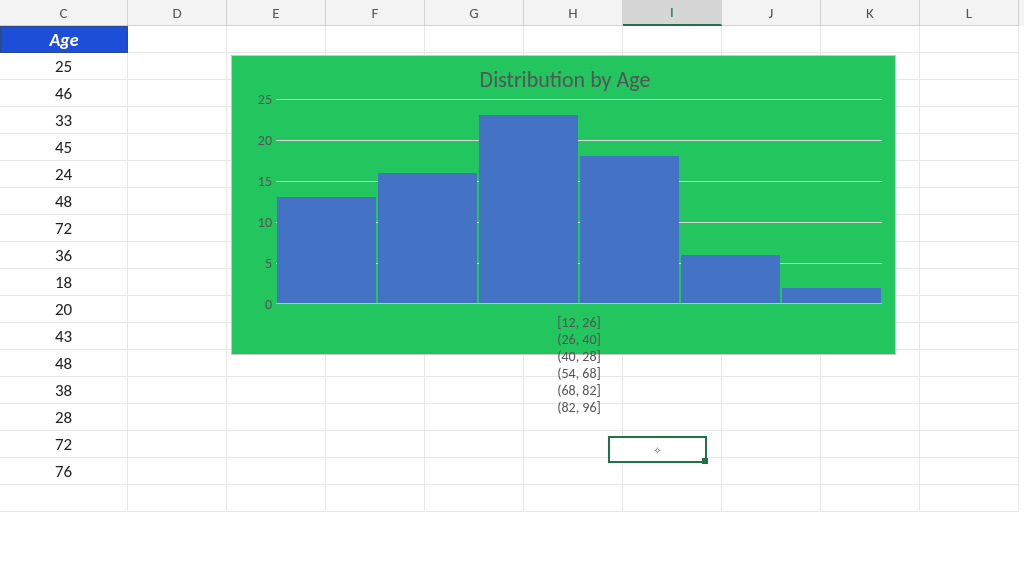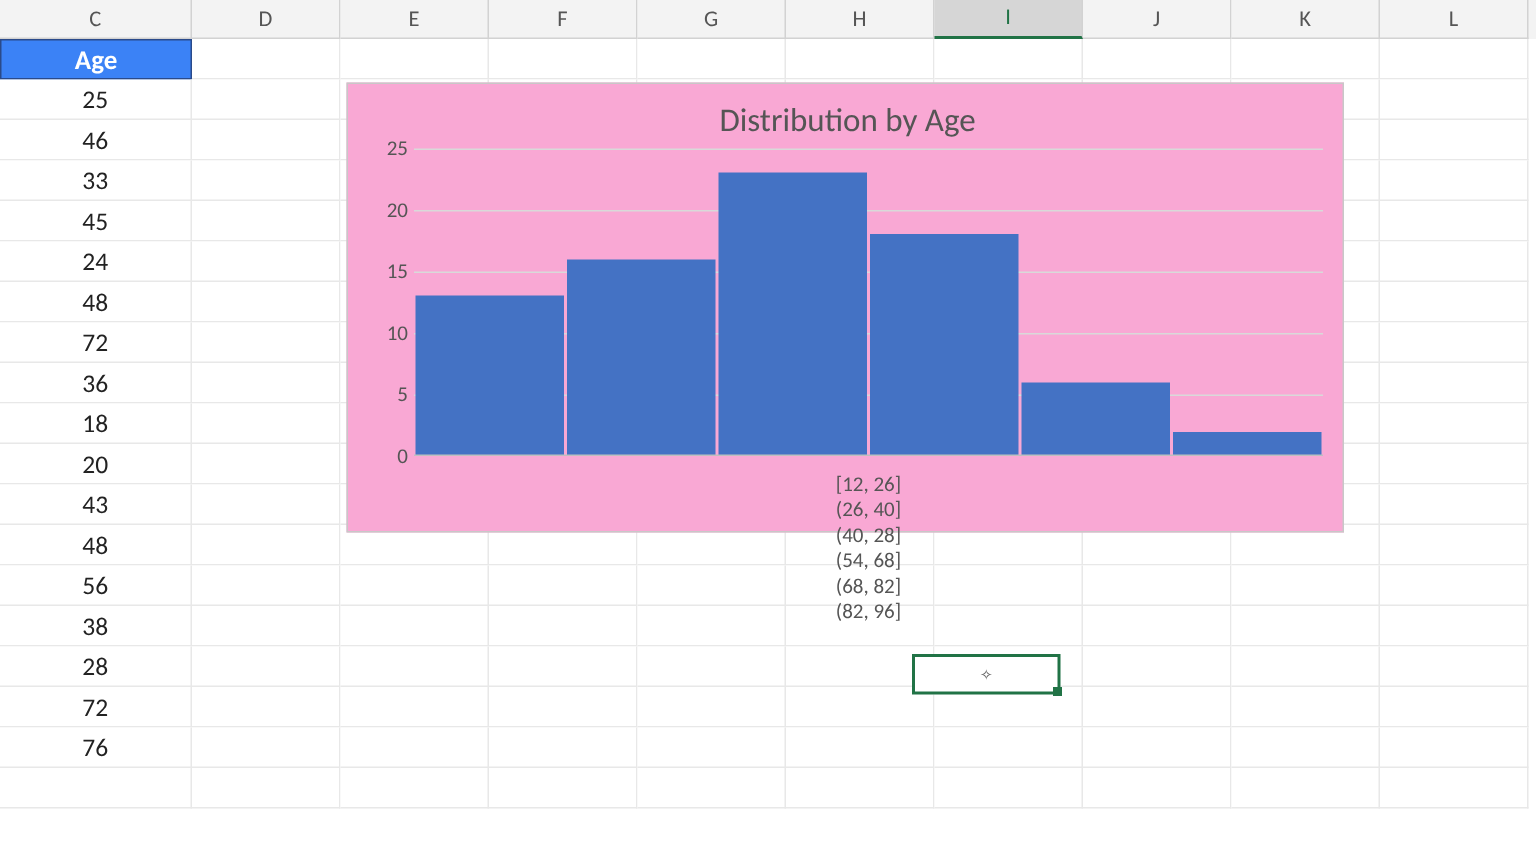--- a/index.html
+++ b/index.html
@@ -4,30 +4,30 @@
 <style>
 * { box-sizing: border-box; margin: 0; padding: 0; }
 body { font-family: Calibri, Arial, sans-serif; background: #fff; width: 1024px; height: 576px; overflow: hidden; position: relative; }
 
 .grid { position: absolute; top: 0; left: 0; width: 1024px; height: 576px; }
 .col-header-row { display: flex; height: 26px; background: #f3f3f3; }
 .col-header { border-right: 1px solid #d2d2d2; border-bottom: 1px solid #d2d2d2; display: flex; align-items: center; justify-content: center; font-size: 15px; color: #555; background: #f3f3f3; cursor: cell; }
 .col-header.active { background: #d6d6d6; color: #217346; border-bottom: 2px solid #217346; }
 .row-wrap { display: flex; height: 27px; }
 .cell { border-right: 1px solid #e8e8e8; border-bottom: 1px solid #e8e8e8; font-size: 17px; color: #222; display: flex; align-items: center; justify-content: center; cursor: cell; background: #fff; }
-.header-cell { background: #3b82f6; color: #fff; font-weight: 700; font-size: 18px; border: 1px solid #2a4a8a; }
+.header-cell { background: #1d4ed8; color: #fff; font-weight: 700; font-size: 18px; border: 1px solid #2a4a8a; font-style: italic; }
 
 .col-C { width: 128px; }
 .col-std { width: 99px; }
 
 .selected-cell { position: absolute; border: 2px solid #217346; background: #fff; pointer-events: none; }
 .selected-cell::after { content: ""; position: absolute; width: 6px; height: 6px; background: #217346; right: -3px; bottom: -3px; }
 .cursor-plus { position: absolute; font-size: 10px; color: #666; left: 50%; top: 50%; transform: translate(-50%, -50%); }
 
-.chart-embed { position: absolute; left: 231px; top: 55px; width: 665px; height: 300px; background: #f9a8d4; border: 1px solid #c8c8c8; padding: 10px 13px 8px 16px; }
+.chart-embed { position: absolute; left: 231px; top: 55px; width: 665px; height: 300px; background: #22c55e; border: 1px solid #c8c8c8; padding: 10px 13px 8px 16px; }
 .chart-title { text-align: center; font-size: 22px; color: #555; font-weight: 400; margin-bottom: 6px; }
 .plot-area { position: relative; height: 205px; margin-left: 28px; }
 .y-axis { position: absolute; left: -28px; top: 0; height: 100%; width: 24px; }
 .y-tick { position: absolute; right: 0; font-size: 14px; color: #555; transform: translateY(-50%); }
 .gridlines { position: absolute; left: 0; right: 0; top: 0; bottom: 0; }
 .gline { position: absolute; left: 0; right: 0; height: 1px; background: #d9d9d9; }
 .baseline { position: absolute; left: 0; right: 0; bottom: 0; height: 1px; background: #bfbfbf; }
 .bars { position: absolute; left: 0; right: 0; bottom: 0; top: 0; display: flex; align-items: flex-end; }
 .bar { flex: 1; background: #4472c4; margin: 0 1px; }
 .x-axis { display: flex; margin-left: 28px; margin-top: 10px; flex-direction: column; }
@@ -200,32 +200,20 @@
         <div class="cell col-std"></div>
         <div class="cell col-std"></div>
         <div class="cell col-std"></div>
         <div class="cell col-std"></div>
         <div class="cell col-std"></div>
         <div class="cell col-std"></div>
         <div class="cell col-std"></div>
         <div class="cell col-std"></div>
       </div>
       <div class="row-wrap">
-        <div class="cell col-C data-col">56</div>
-        <div class="cell col-std"></div>
-        <div class="cell col-std"></div>
-        <div class="cell col-std"></div>
-        <div class="cell col-std"></div>
-        <div class="cell col-std"></div>
-        <div class="cell col-std"></div>
-        <div class="cell col-std"></div>
-        <div class="cell col-std"></div>
-        <div class="cell col-std"></div>
-      </div>
-      <div class="row-wrap">
         <div class="cell col-C data-col">38</div>
         <div class="cell col-std"></div>
         <div class="cell col-std"></div>
         <div class="cell col-std"></div>
         <div class="cell col-std"></div>
         <div class="cell col-std"></div>
         <div class="cell col-std"></div>
         <div class="cell col-std"></div>
         <div class="cell col-std"></div>
         <div class="cell col-std"></div>

